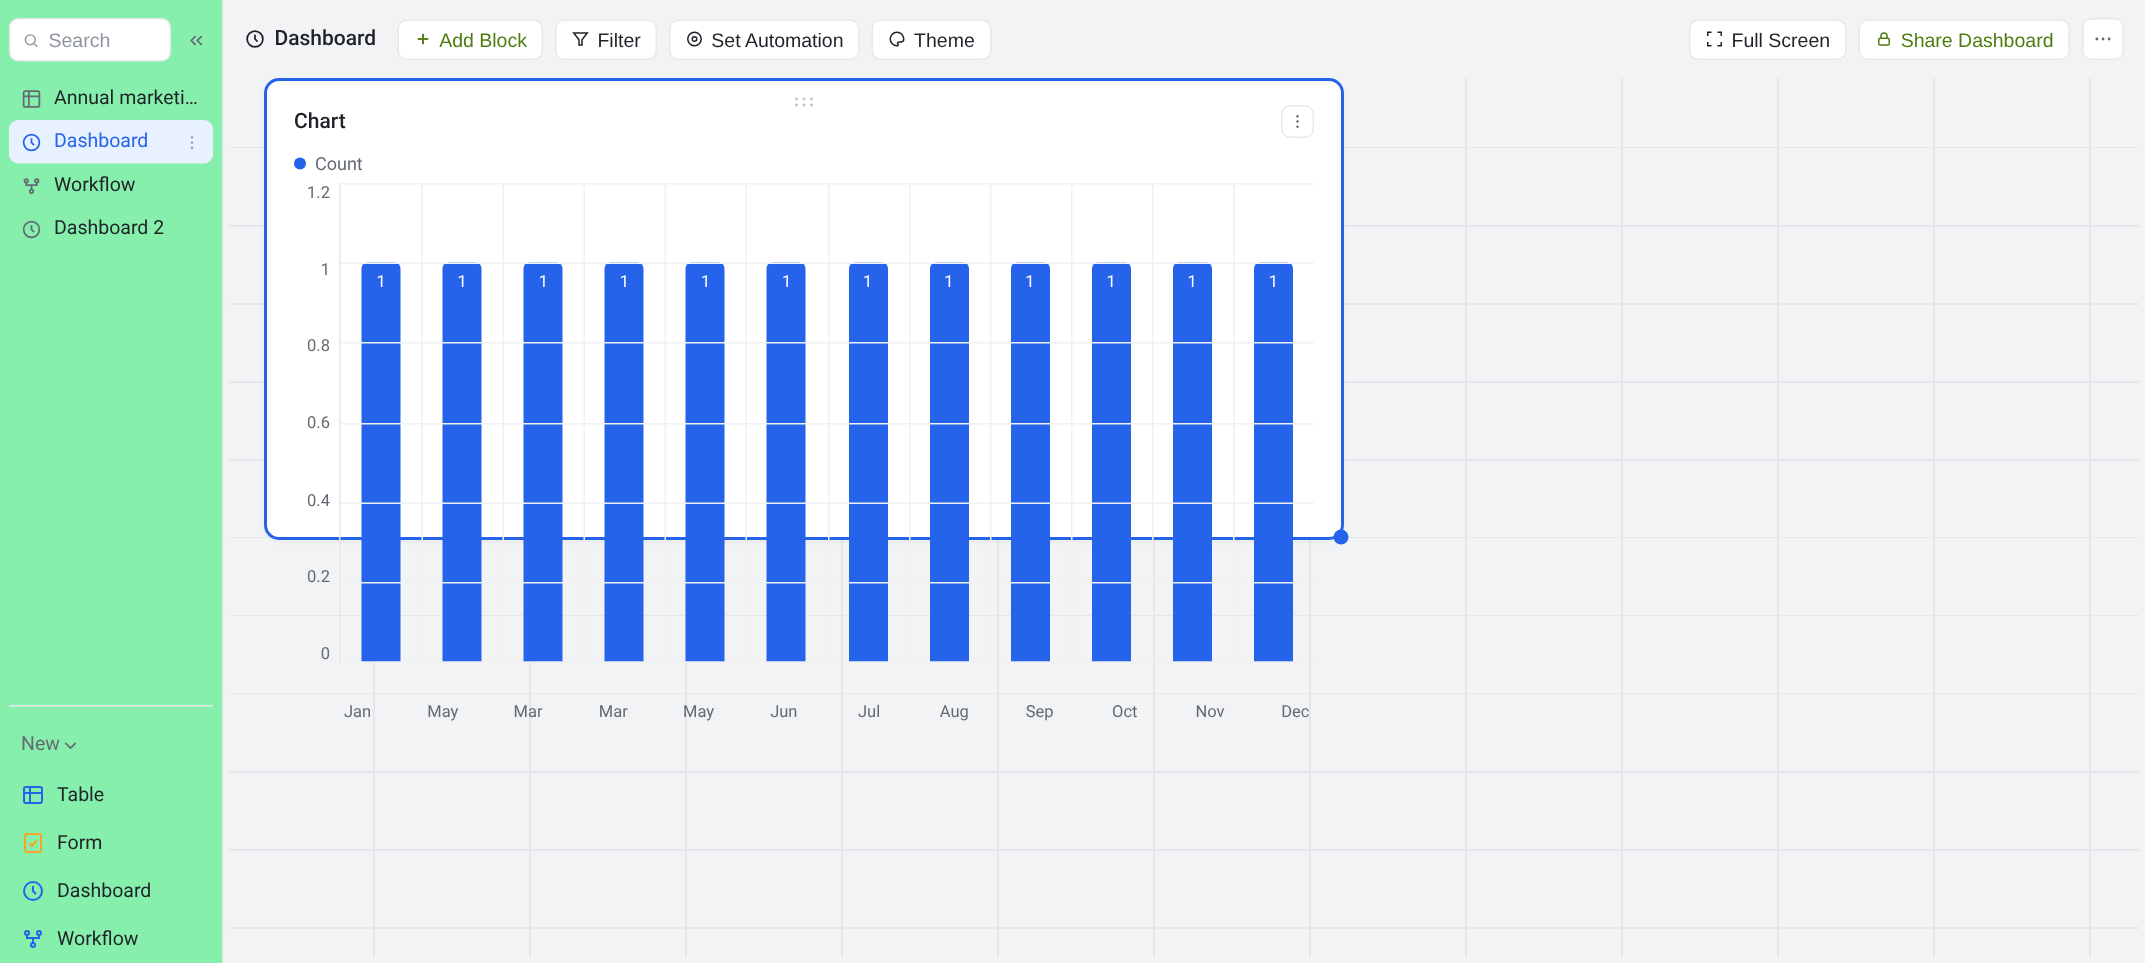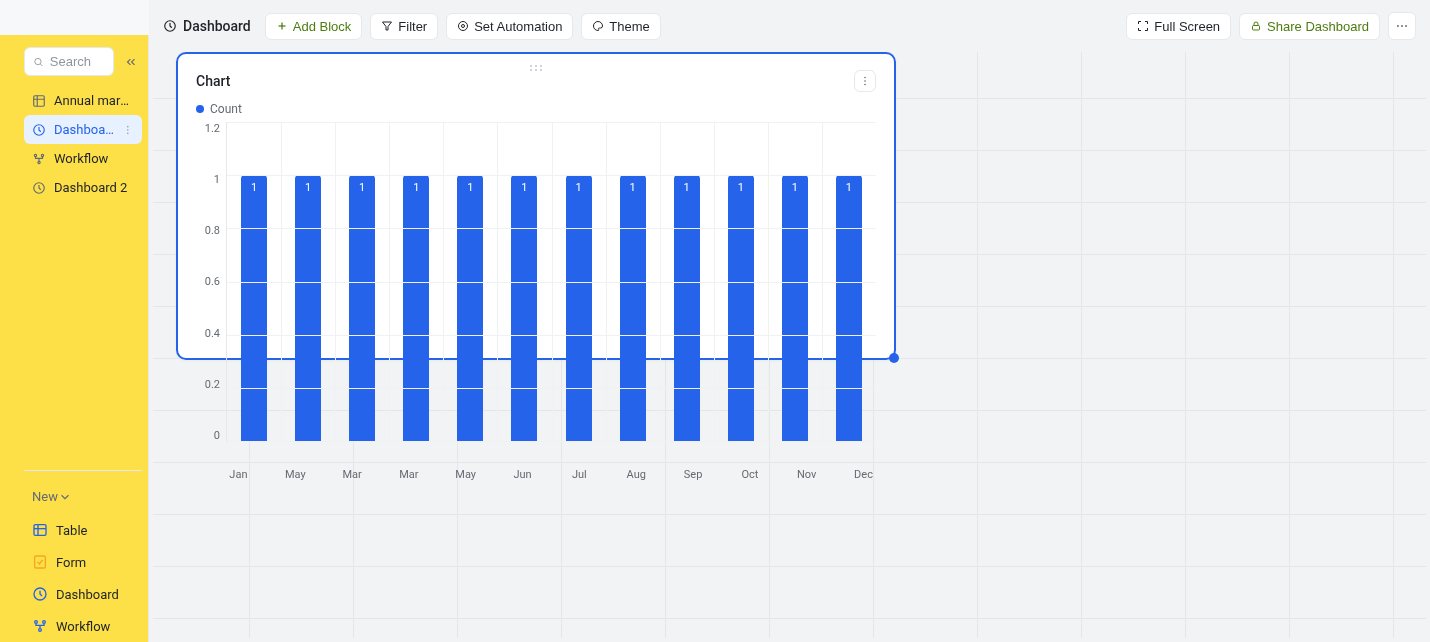--- a/index.html
+++ b/index.html
@@ -1,20 +1,20 @@
 <!DOCTYPE html>
 <html><head>
 <meta charset="utf-8">
 <style>
 * { box-sizing: border-box; margin: 0; padding: 0; }
 html, body { width: 1430px; height: 642px; font-family: -apple-system, BlinkMacSystemFont, "Segoe UI", Roboto, sans-serif; font-size: 13px; color: #1f2329; background: #f7f8fa; overflow: hidden; }
 .app { display: flex; width: 100%; height: 100%; }
 
 
-.sidebar { width: 149px; background: #fde047; border-right: 1px solid #e6e8eb; display: flex; flex-direction: column; padding: 12px 6px 0 24px; margin-top: 35px; }
+.sidebar { width: 149px; background: #86efac; border-right: 1px solid #e6e8eb; display: flex; flex-direction: column; padding: 12px 6px 0 6px; }
 .search-row { display: flex; align-items: center; gap: 6px; margin-bottom: 10px; }
 .search-box { flex: 1; display: flex; align-items: center; gap: 6px; background: #fff; border: 1px solid #e6e8eb; border-radius: 6px; padding: 6px 8px; }
 .search-box input { border: none; outline: none; width: 100%; font-size: 13px; background: transparent; }
 .search-box input::placeholder { color: #8f959e; }
 .collapse-btn { width: 22px; height: 22px; display: flex; align-items: center; justify-content: center; color: #646a73; cursor: pointer; }
 .nav-item { display: flex; align-items: center; gap: 8px; padding: 7px 8px; border-radius: 6px; cursor: pointer; color: #1f2329; font-size: 13px; white-space: nowrap; overflow: hidden; text-overflow: ellipsis; position: relative; }
 .nav-item.active { background: #e8f1ff; color: #2563eb; }
 .nav-item.active .icon { color: #2563eb; }
 .nav-item .icon { color: #646a73; flex-shrink: 0; }
 .nav-item .label { overflow: hidden; text-overflow: ellipsis; }

